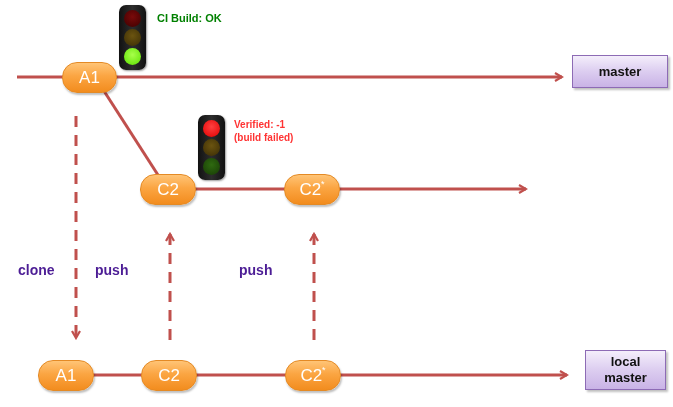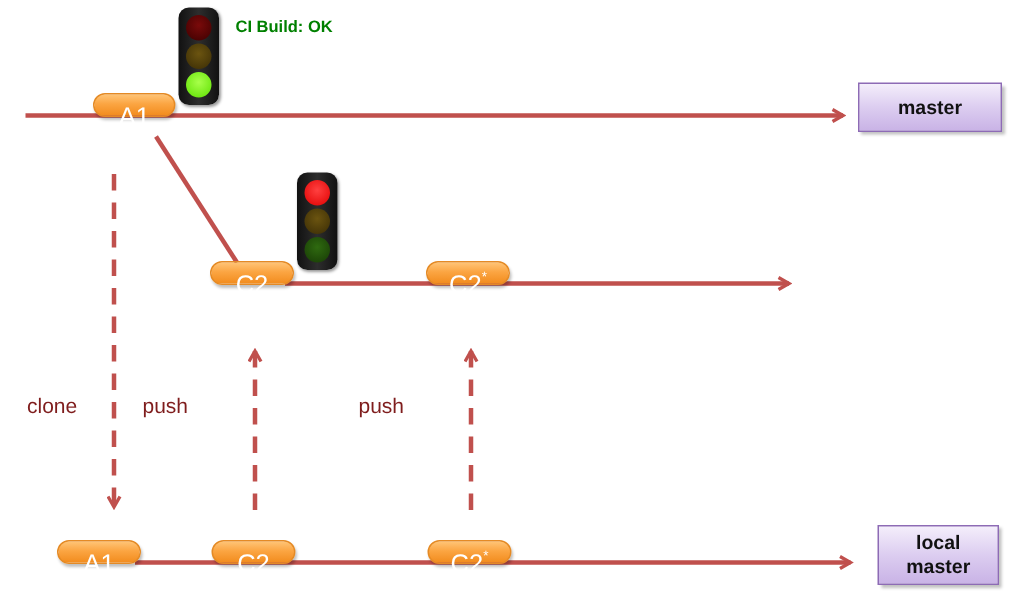--- a/index.html
+++ b/index.html
@@ -1,36 +1,36 @@
 <!DOCTYPE html>
 <html><head>
   <meta charset="utf-8">
   <style>
     html, body { margin: 0; padding: 0; background: #ffffff; }
     body { width: 673px; height: 407px; position: relative; overflow: hidden;
            font-family: "Liberation Sans", sans-serif; }
     #stage { position: absolute; left: 0; top: 0; width: 673px; height: 407px; }
     .node {
-      position: absolute; height: 16px; border-radius: 15px;
+      position: absolute; height: 31px; border-radius: 15px;
       background: linear-gradient(#ffc476 0%, #fba542 45%, #f28c1e 100%);
       border: 1px solid #e48a25;
       box-shadow: 1px 2px 2px rgba(0,0,0,0.25);
       color: #ffffff; font-size: 17px; text-align: center; line-height: 30px;
       box-sizing: border-box;
     }
     .node sup { font-size: 9px; vertical-align: top; position: relative; top: -6px; }
     .ref {
       position: absolute; box-sizing: border-box;
       background: linear-gradient(#f4eefb 0%, #dccdf0 50%, #c9b3e6 100%);
       border: 1px solid #8d6bb5;
       box-shadow: 2px 2px 2px rgba(0,0,0,0.25);
       font-weight: bold; font-size: 13px; color: #111; 
       display: flex; align-items: center; justify-content: center; line-height: 16px;
     }
-    .label { position: absolute; font-size: 14px; color: #7f1d1d; }
+    .label { position: absolute; font-size: 14px; color: #4c1d95; font-weight: bold; }
     .status { position: absolute; font-weight: bold; font-size: 10px; line-height: 13px; }
     .tl {
       position: absolute; width: 27px; height: 65px; border-radius: 7px;
       background: linear-gradient(90deg, #111 0%, #2d2d2d 50%, #111 100%);
       box-shadow: 1px 1px 2px rgba(0,0,0,0.4);
     }
     .lamp { position: absolute; left: 5px; width: 17px; height: 17px; border-radius: 50%; }
   </style>
 </head>
 <body>
@@ -64,20 +64,24 @@
     <div class="lamp" style="top:24px;background:radial-gradient(circle at 50% 40%, #6b5410, #3a2c05)"></div>
     <div class="lamp" style="top:43px;background:radial-gradient(circle at 50% 40%, #a8ff4a, #5ce000)"></div>
   </div>
   <div class="status" style="left:157px;top:12px;color:#008000;font-size:11px">CI Build: OK</div>
 
   <div class="tl" style="left:198px;top:115px">
     <div class="lamp" style="top:5px;background:radial-gradient(circle at 50% 40%, #ff4040, #e00000)"></div>
     <div class="lamp" style="top:24px;background:radial-gradient(circle at 50% 40%, #6b5410, #3a2c05)"></div>
     <div class="lamp" style="top:43px;background:radial-gradient(circle at 50% 40%, #2f6a10, #173a05)"></div>
   </div>
+  <div class="status" style="left:234px;top:118px;color:#ff3333">
+    <div>Verified: -1</div>
+    <div>(build failed)</div>
+  </div>
 
   <div class="node" style="left:62px;top:62px;width:55px">
     <span>A1</span><sup></sup>
   </div>
   <div class="ref" style="left:572px;top:55px;width:96px;height:33px">master</div>
 
   <div class="node" style="left:140px;top:174px;width:56px">
     <span>C2</span><sup></sup>
   </div>
   <div class="node" style="left:284px;top:174px;width:56px">

